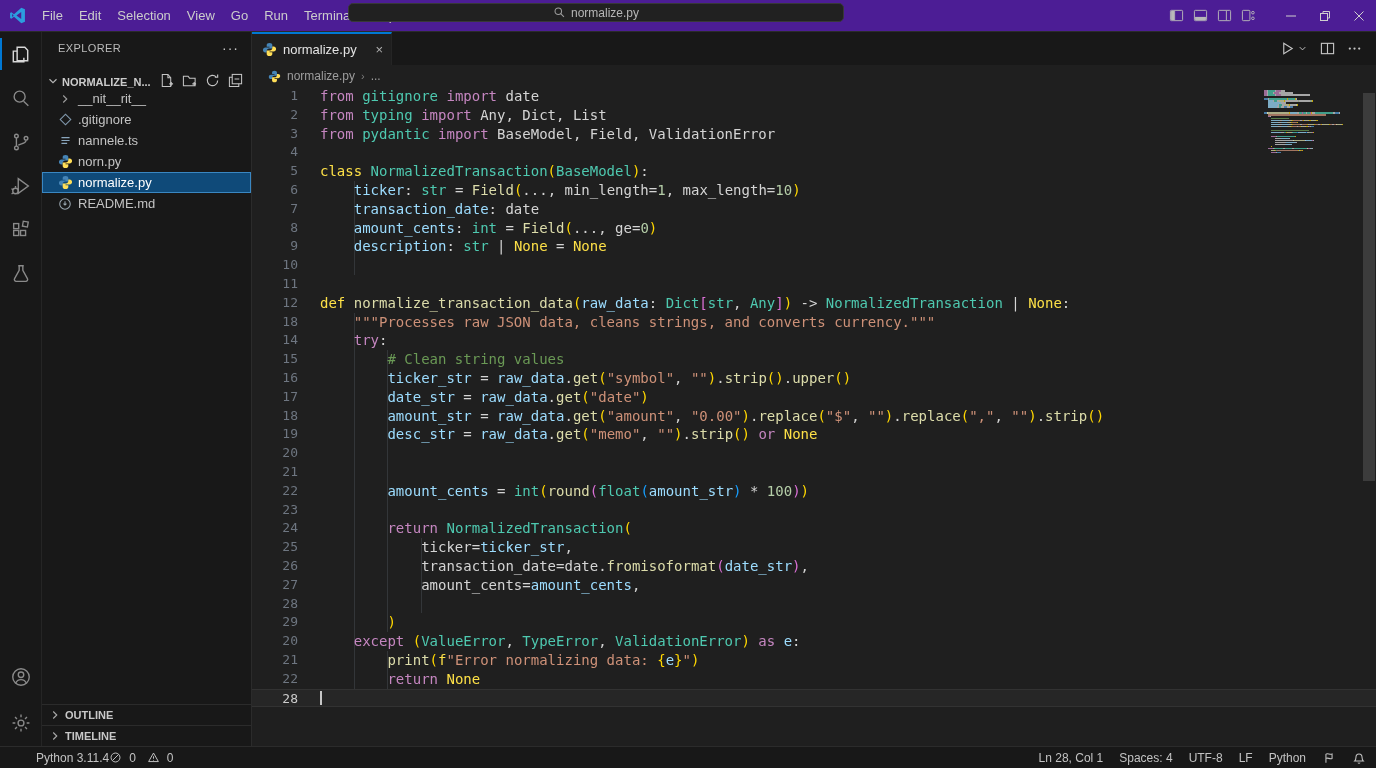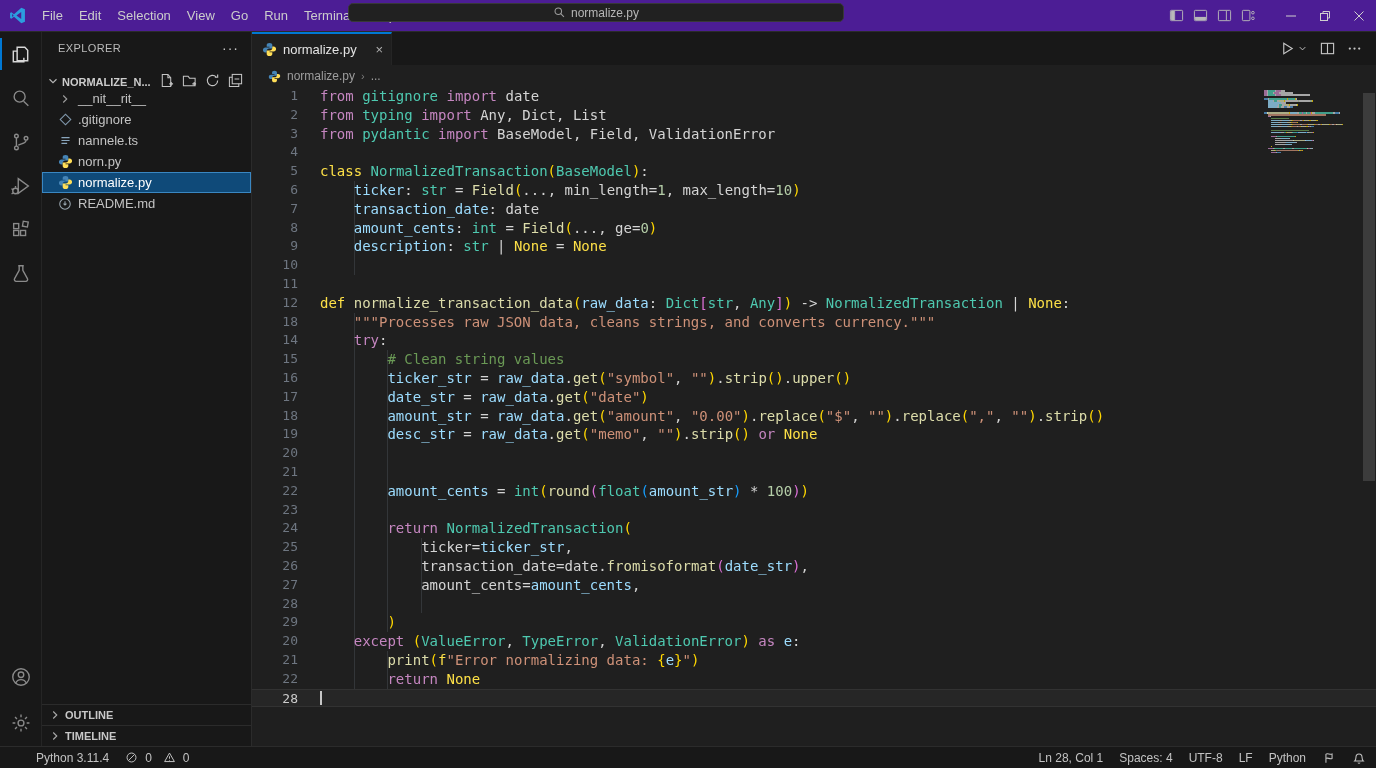--- a/index.html
+++ b/index.html
@@ -96,21 +96,21 @@
   .mm-row { height:1.7px; margin-bottom:0.3px; display:flex; }
   .mm-seg { height:100%; opacity:.75; }
   .vscroll { position:absolute; right:0; top:0; bottom:0; width:14px; }
   .vscroll .thumb { position:absolute; left:1px; right:1px; top:6px; height:388px;
     background:rgba(121,121,121,0.32); }
 
   
   .statusbar { height:22px; background:#181818; border-top:1px solid #2b2b2b;
     display:flex; align-items:center; font-size:12px; color:#c3c3c3;
     padding:0 10px 0 36px; flex:0 0 auto; }
-  .sb-left { display:flex; align-items:center; gap:16px; }
+  .sb-left { display:flex; align-items:center; }
   .sb-right { margin-left:auto; display:flex; align-items:center; gap:16px; }
   .sb-item { display:flex; align-items:center; gap:5px; }
   .sb-item .n { margin-left:2px; }
   svg { display:block; }
 </style>
 </head>
 <body>
 
 <div class="window">
 

